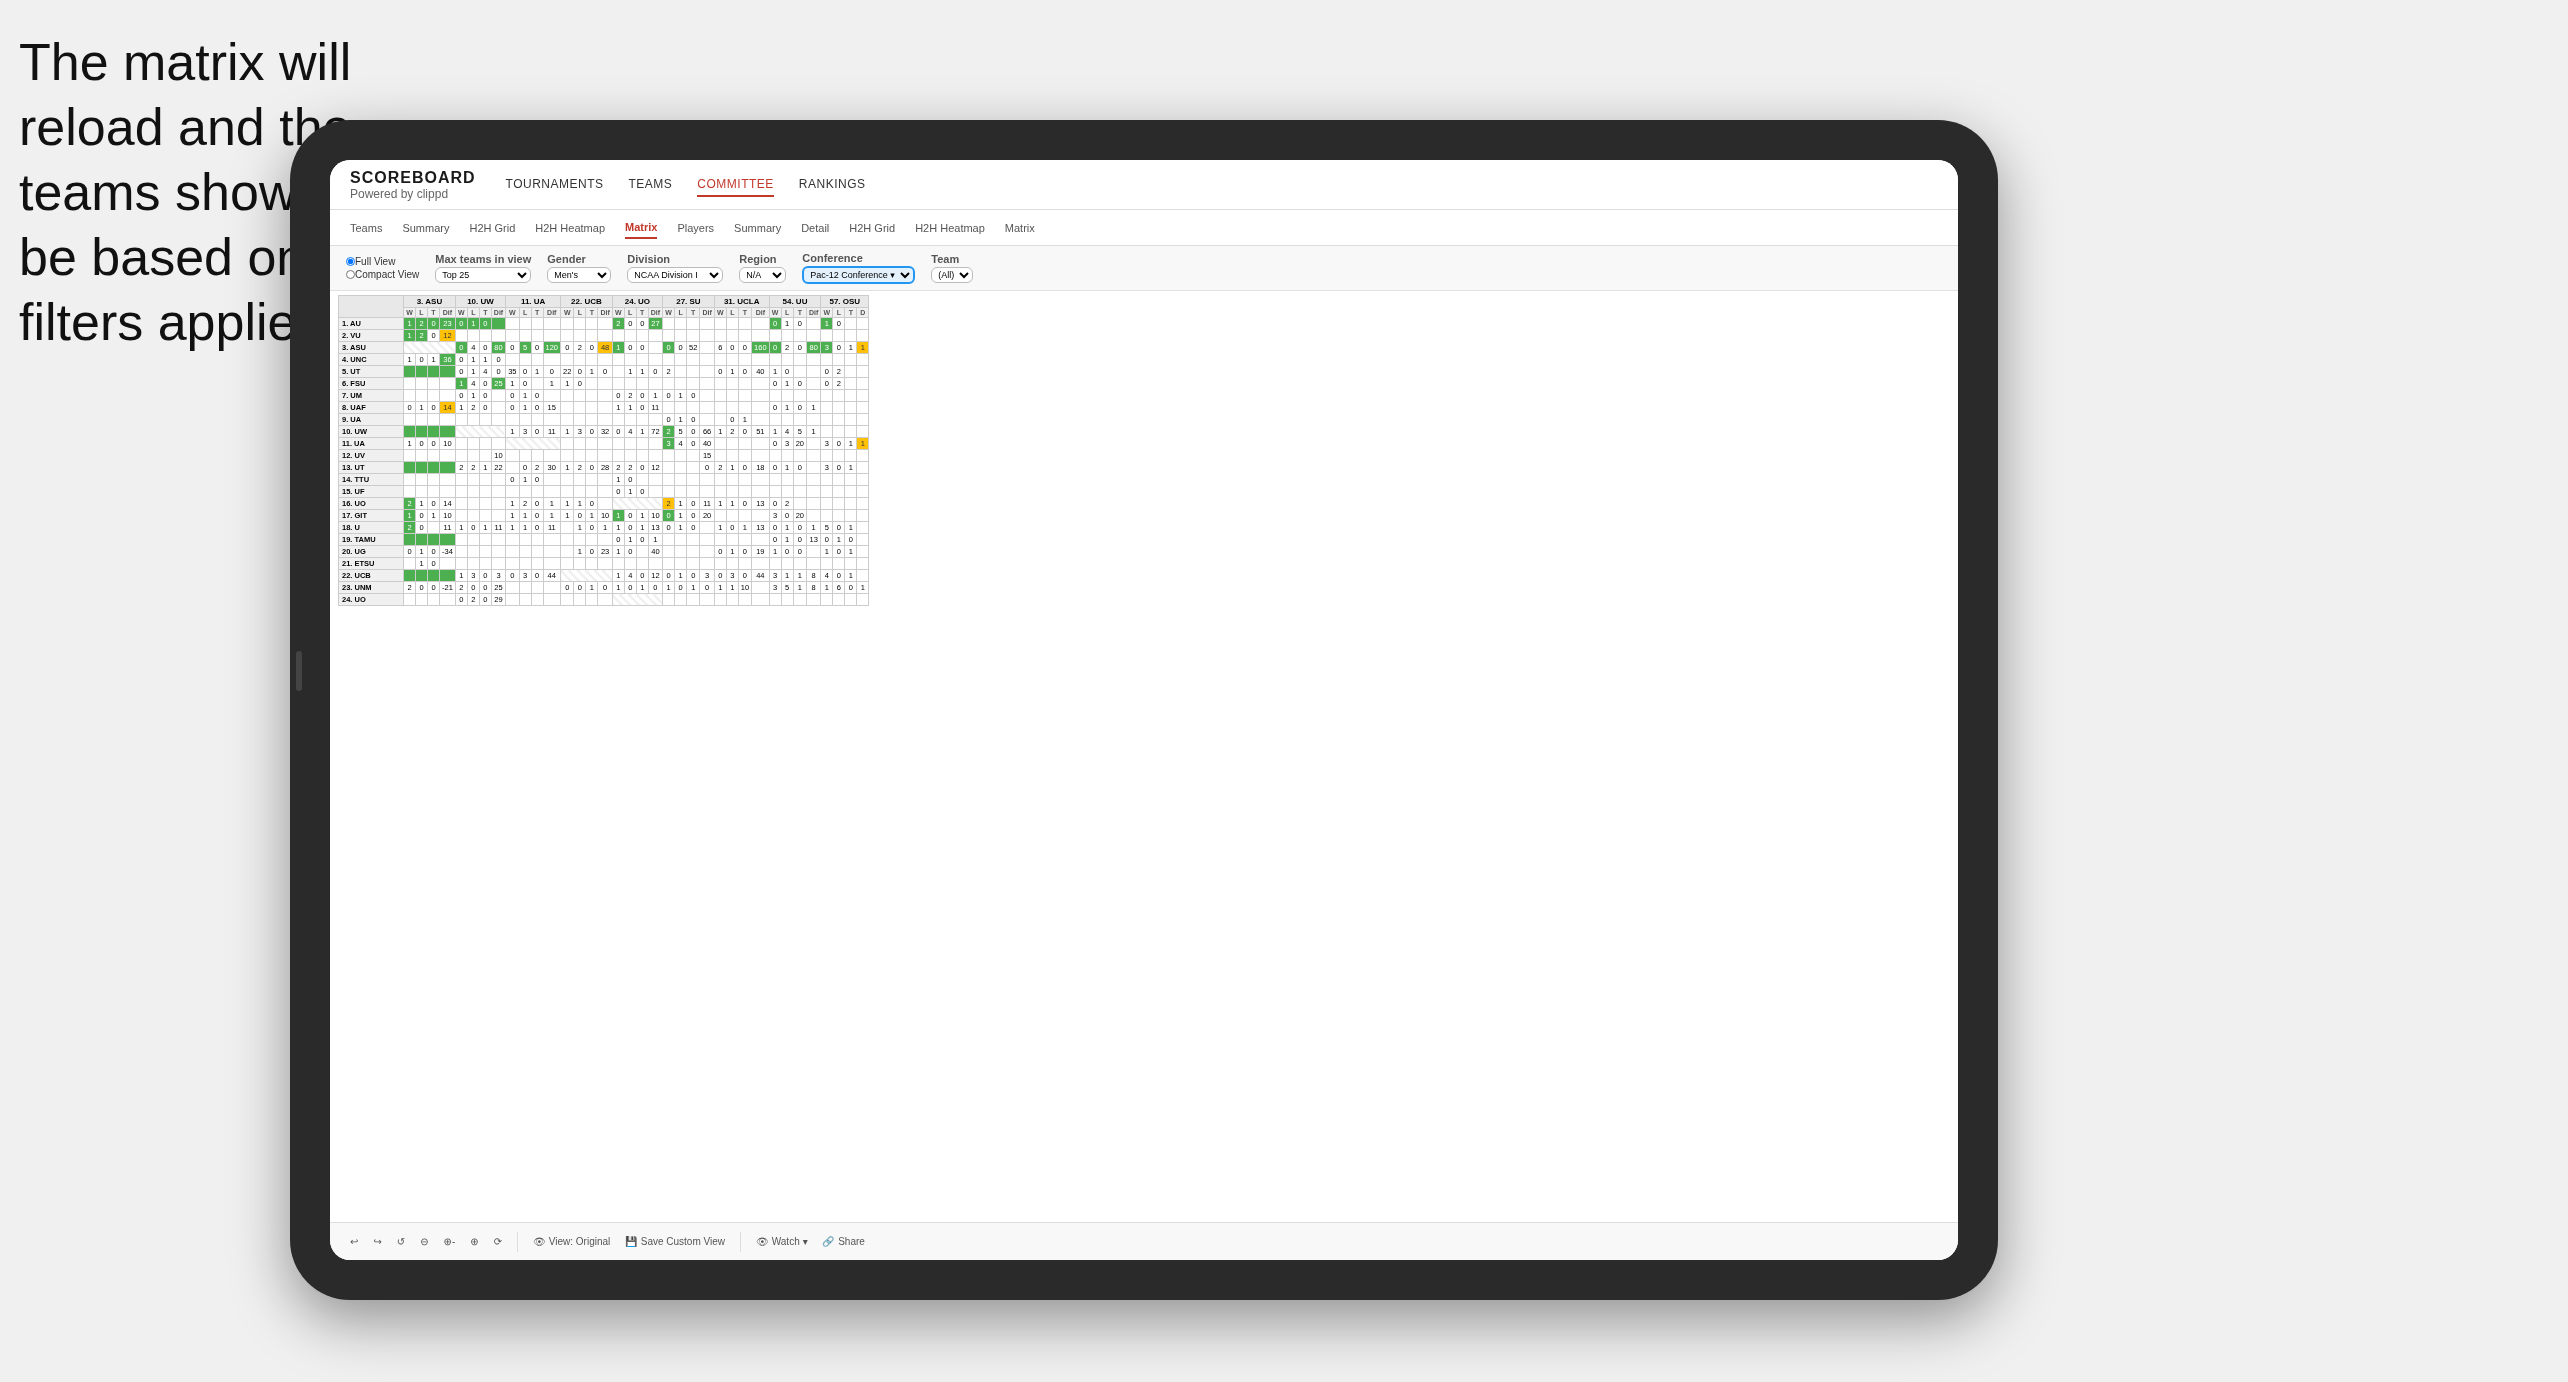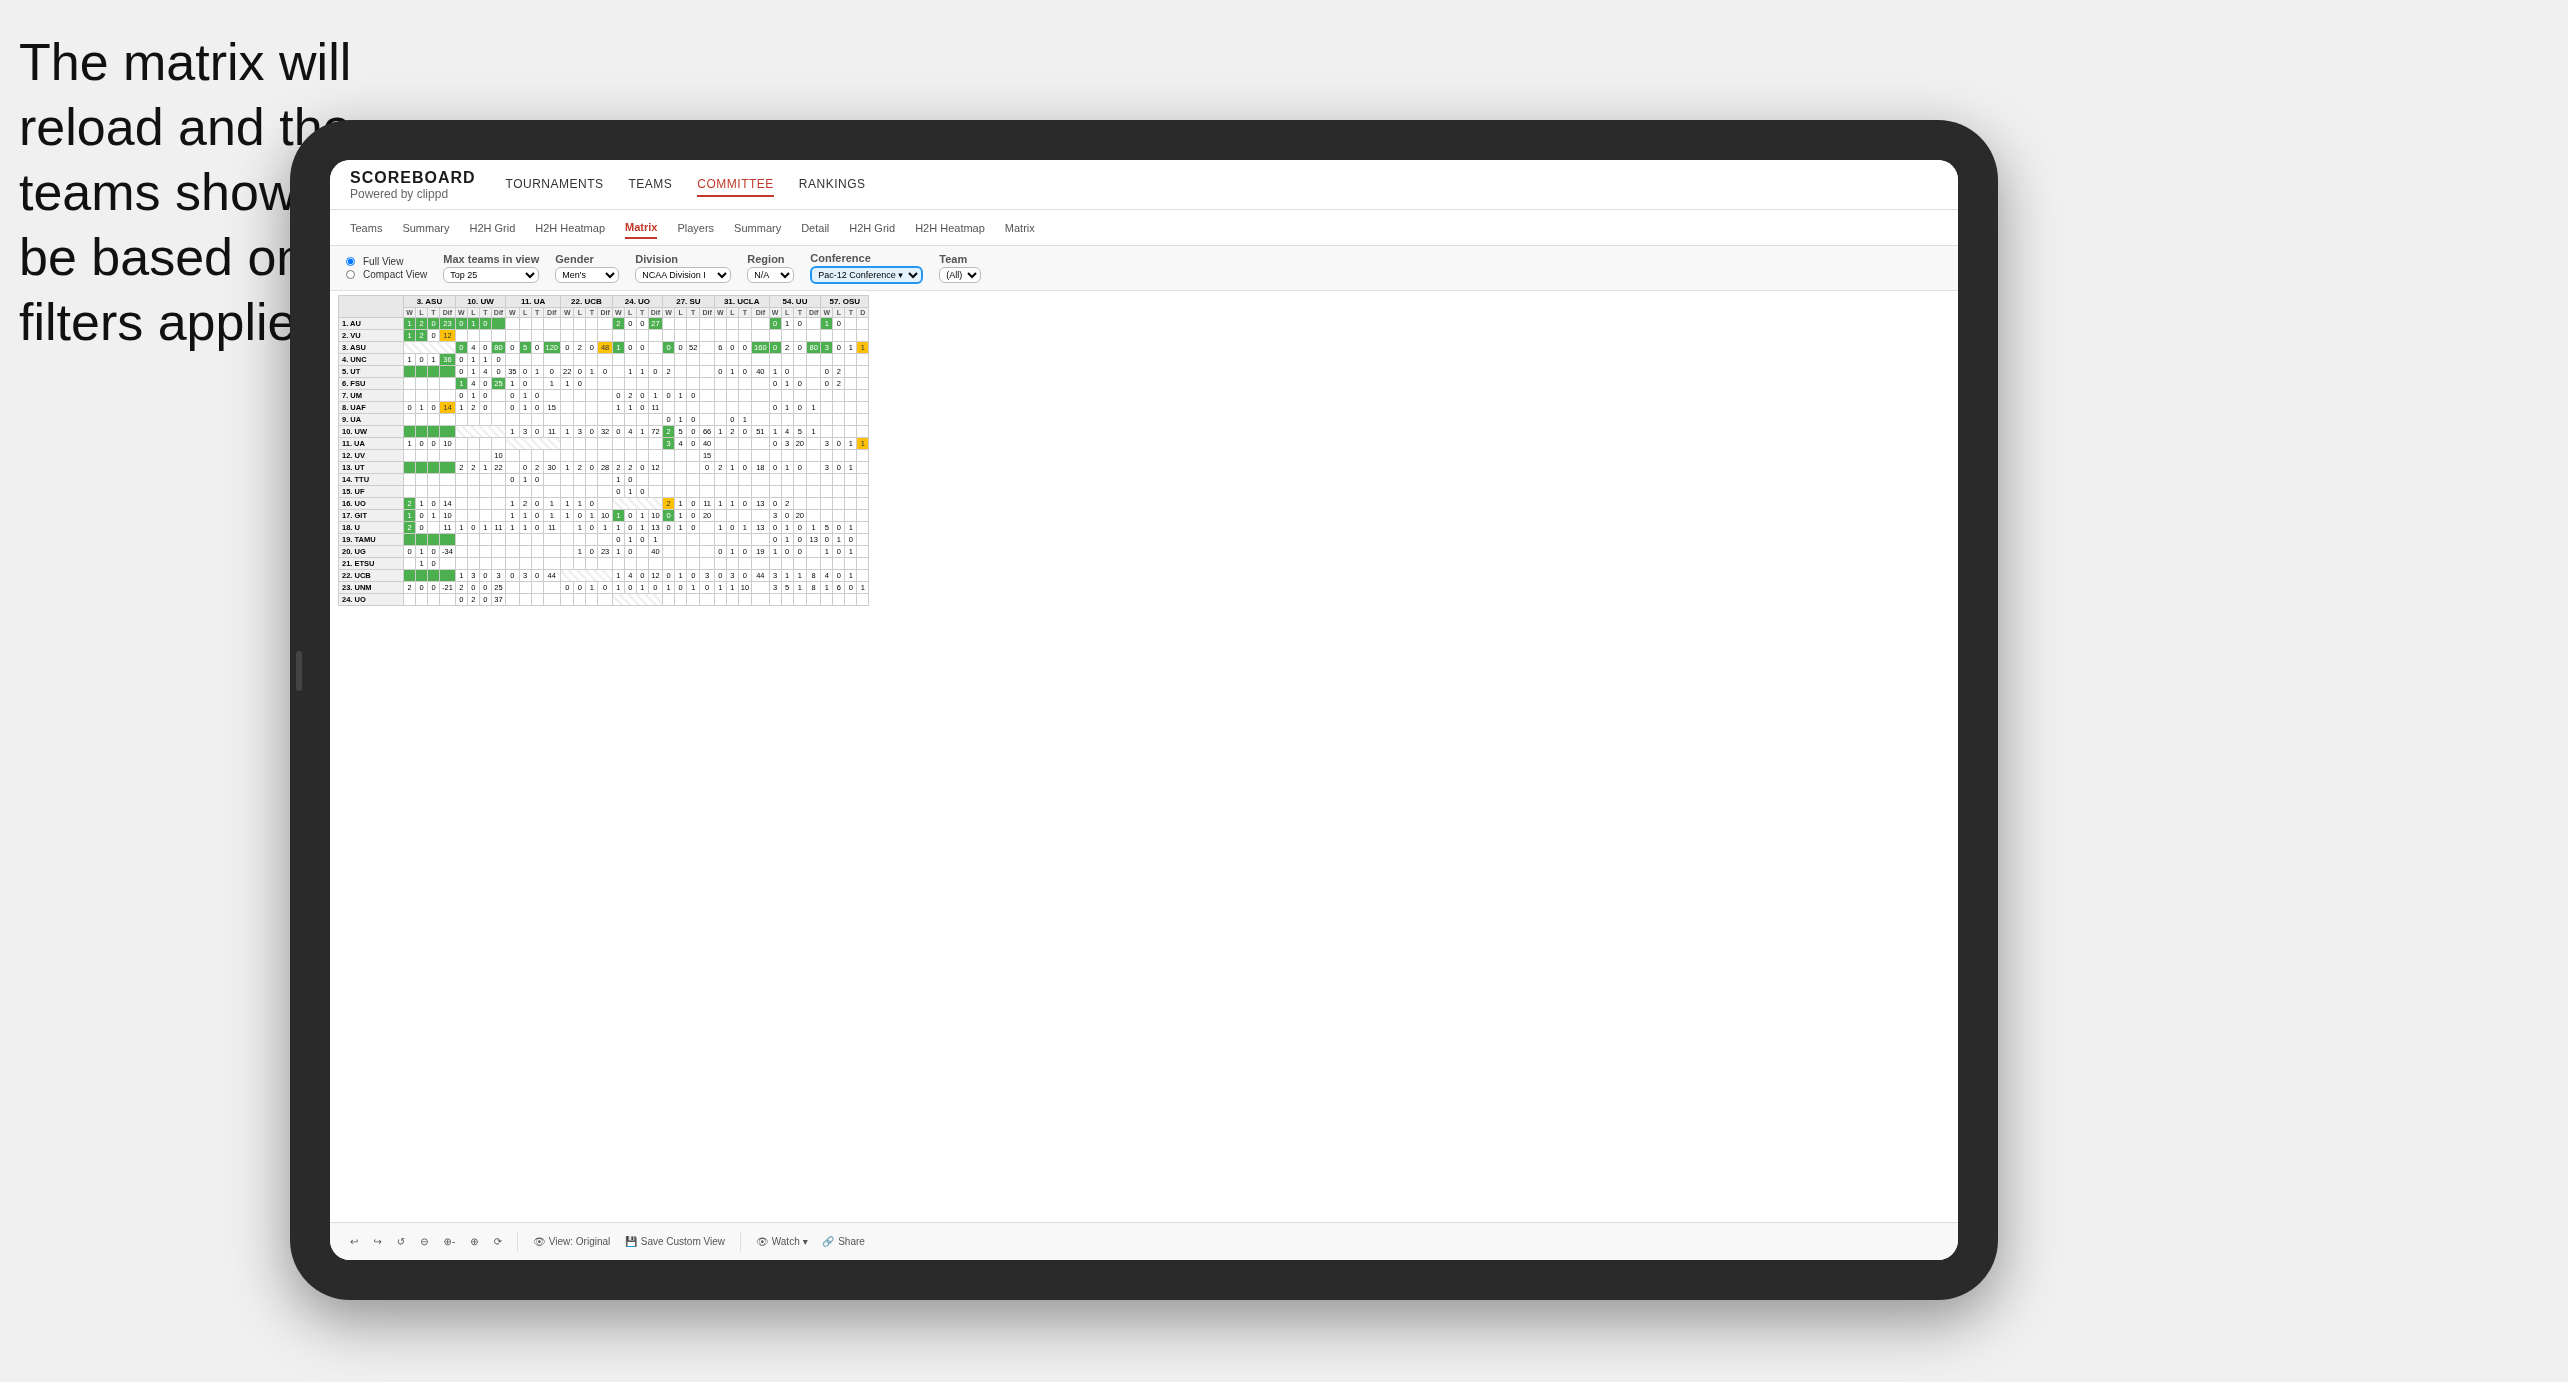--- a/index.html
+++ b/index.html
@@ -126,21 +126,21 @@
 
     .view-options {
       display: flex;
       flex-direction: column;
       gap: 2px;
     }
 
     .radio-option {
       display: flex;
       align-items: center;
-      gap: 8px;
+      gap: 0;
       font-size: 10px;
       color: #333;
     }
 
     
     .bottom-toolbar {
       height: 38px;
       background: #f8f8f8;
       border-top: 1px solid #ddd;
       display: flex;
@@ -1338,21 +1338,21 @@
 
             <tr>
               <td class="rh">24. UO</td>
               <td class=""></td>
                 <td class=""></td>
                 <td class=""></td>
                 <td class=""></td>
               <td class="">0</td>
                 <td class="">2</td>
                 <td class="">0</td>
-                <td class="">37</td>
+                <td class="">29</td>
               <td class=""></td>
                 <td class=""></td>
                 <td class=""></td>
                 <td class=""></td>
               <td class=""></td>
                 <td class=""></td>
                 <td class=""></td>
                 <td class=""></td>
               <td colspan="4" style="background:repeating-linear-gradient(45deg,#eee,#eee 2px,#fff 2px,#fff 6px);"></td>
               <td class=""></td>

